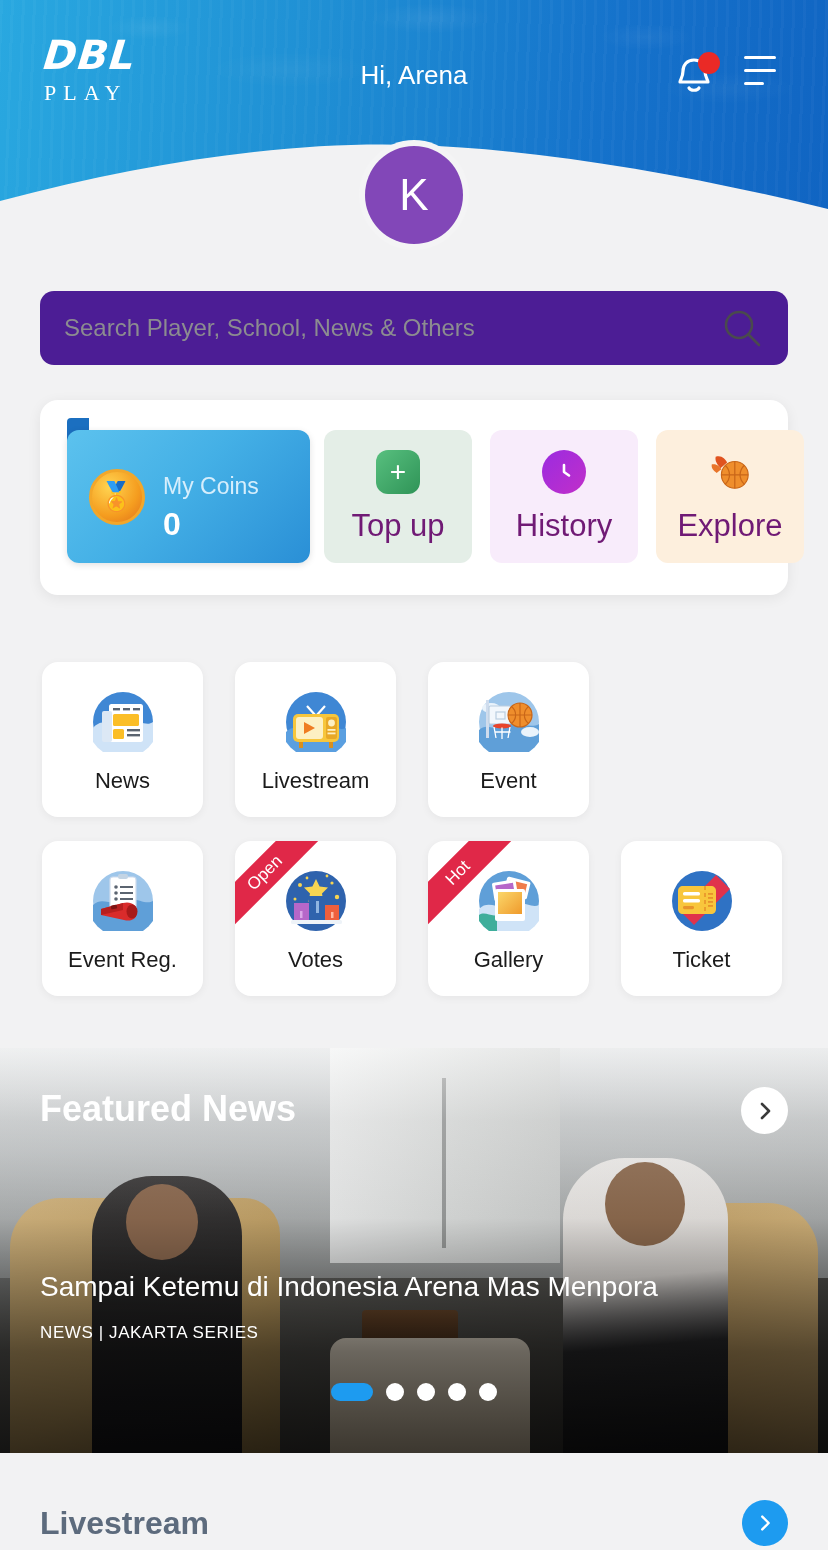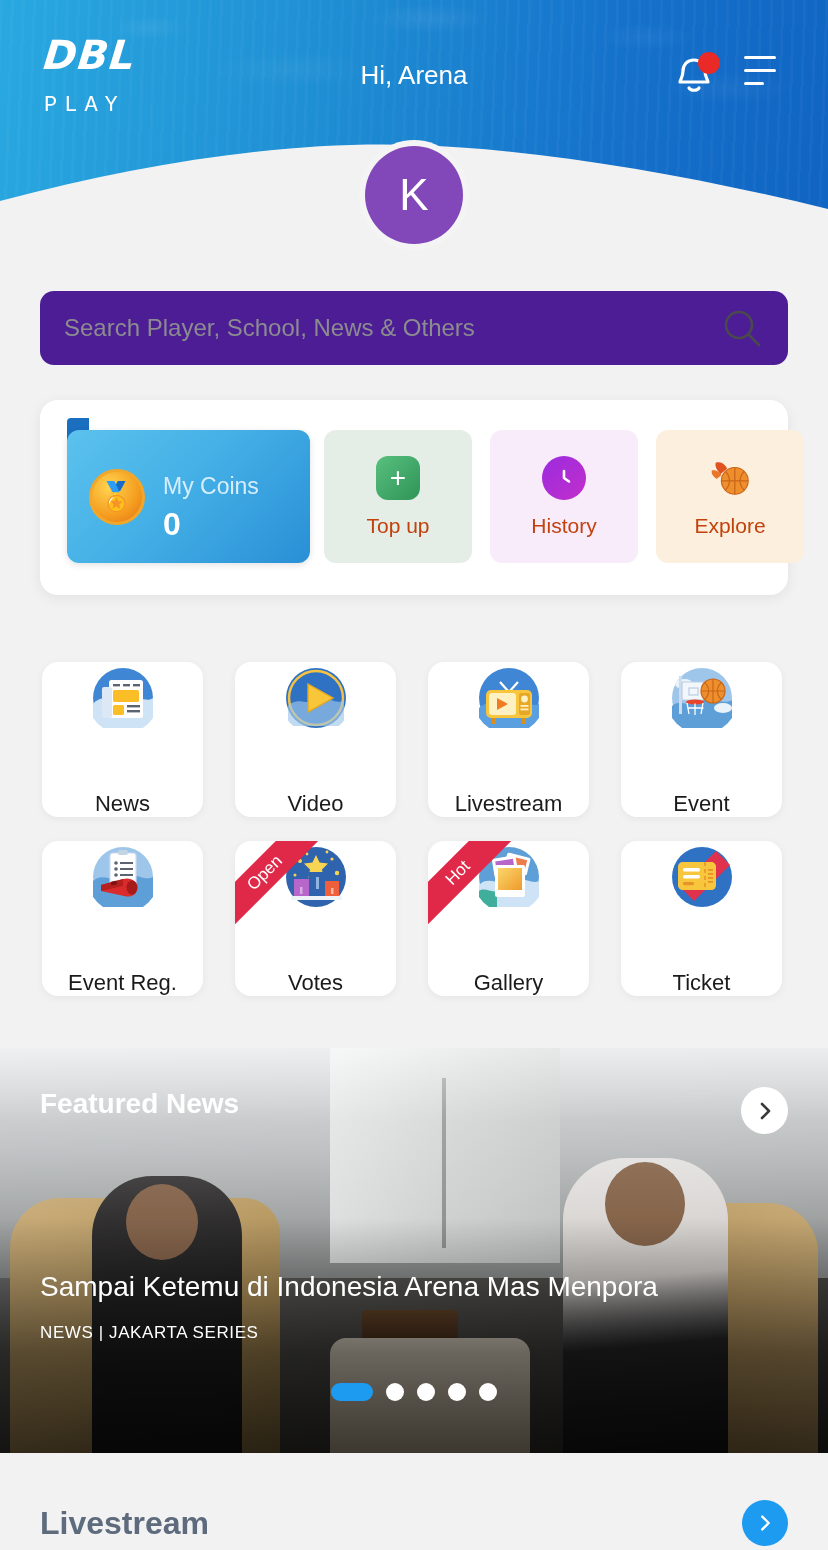--- a/index.html
+++ b/index.html
@@ -33,22 +33,22 @@
 
   .logo { position: absolute; left: 44px; top: 36px; width: 120px; z-index: 5; }
   .logo-dbl {
     font-size: 40px; font-weight: 700; font-style: italic;
     color: #fff; letter-spacing: 1px; line-height: .95;
     font-family: "DejaVu Sans", sans-serif;
     transform: skewX(-6deg);
   }
   .logo-play {
     font-size: 22px; font-weight: 400; color: #fff;
-    letter-spacing: 7px; line-height: 1.35; margin-top: 17px;
-    font-family: Liberation Mono, monospace;
+    letter-spacing: 7px; line-height: 1.35; margin-top: 4px;
+    font-family: Liberation Serif, serif;
   }
   .greeting {
     position: absolute; left: 0; top: 60px; width: 828px;
     text-align: center; color: #fff; font-size: 26px; z-index: 5;
   }
   .bell-wrap { position: absolute; right: 110px; top: 52px; width: 46px; height: 48px; z-index: 6; }
   .bell-dot {
     position: absolute; right: -2px; top: 0px;
     width: 22px; height: 22px; border-radius: 50%; background: #ea2a26;
   }
@@ -103,39 +103,39 @@
     background: radial-gradient(circle at 35% 30%, #ffd451, #f59d1f 60%, #e0701a 100%);
     border: 3px solid #f2a72a;
     display: flex; align-items: center; justify-content: center;
     font-size: 28px; flex: none;
   }
   .coin-label { color: #d6eefc; font-size: 23px; line-height: 1.5; margin-top: 20px; }
   .coin-val { color: #fff; font-size: 32px; font-weight: 700; line-height: 1.25; }
 
   .qa { position: absolute; top: 30px; width: 148px; height: 133px; border-radius: 12px;
         display: flex; flex-direction: column; align-items: center; justify-content: center; gap: 14px; }
-  .qa-label { font-size: 21px; color: #c2410c; }
+  .qa-label { font-size: 31px; color: #701a75; }
   .qa-ico-sq {
     width: 44px; height: 44px; border-radius: 12px;
     display: flex; align-items: center; justify-content: center;
     font-size: 28px; color: #fff; font-weight: 300;
   }
   .qa-ico-circ {
     width: 44px; height: 44px; border-radius: 50%;
     display: flex; align-items: center; justify-content: center;
   }
 
   
   .grid { position: absolute; left: 42px; top: 662px; width: 744px; }
   .grid-row { display: flex; gap: 32px; margin-bottom: 24px; }
   .tile {
     position: relative; width: 161px; height: 155px; background: #fff;
     border-radius: 16px; box-shadow: 0 2px 9px rgba(0,0,0,.055);
     display: flex; flex-direction: column; align-items: center;
-    justify-content: space-between; gap: 10px; overflow: hidden;
+    justify-content: center; gap: 10px; overflow: hidden;
   }
   .tile-ico {
     width: 72px; height: 72px; border-radius: 50%;
     display: flex; align-items: center; justify-content: center;
     font-size: 42px; overflow: hidden;
   }
   .tile-label { font-size: 22px; color: #1b1b1b; }
   .ribbon {
     position: absolute; left: -33px; top: 17px;
     width: 126px; padding: 5px 0; background: #e02848;
@@ -202,21 +202,21 @@
     background: linear-gradient(180deg, #6e4a2c, #4a2f1a);
     border-radius: 4px;
   }
   .news-overlay {
     position: absolute; inset: 0;
     background: linear-gradient(180deg, rgba(255,255,255,.45) 0%, rgba(190,190,190,.18) 18%,
                 rgba(0,0,0,.06) 42%, rgba(0,0,0,.55) 75%, rgba(0,0,0,.72) 100%);
   }
   .news-title {
     position: absolute; left: 40px; top: 40px;
-    color: #fff; font-size: 28px; font-weight: 700; z-index: 4;
+    color: #fff; font-size: 36px; font-weight: 700; z-index: 4;
   }
   .news-next {
     position: absolute; right: 40px; top: 39px; width: 47px; height: 47px;
     border-radius: 50%; background: #fff; z-index: 4;
     display: flex; align-items: center; justify-content: center;
   }
   .news-headline {
     position: absolute; left: 40px; bottom: 150px; width: 740px;
     color: #fff; font-size: 28px; z-index: 4;
   }
@@ -342,32 +342,20 @@
             <rect x="40" y="43" width="13" height="2.4" fill="#5b6470"></rect>
             <rect x="40" y="48" width="13" height="2.4" fill="#5b6470"></rect>
             <rect x="26" y="22" width="7" height="2.4" fill="#5b6470"></rect>
             <rect x="36" y="22" width="7" height="2.4" fill="#5b6470"></rect>
             <rect x="46" y="22" width="7" height="2.4" fill="#5b6470"></rect>
           </svg>
         </div>
         <div class="tile-label">News</div>
       </div>
 
-      <div class="tile">
-        <div class="tile-ico">
-          <svg width="72" height="72" viewBox="0 0 72 72">
-            <circle cx="36" cy="36" r="30" fill="#2f72c4"></circle>
-            <circle cx="36" cy="36" r="27" fill="none" stroke="#f5c243" stroke-width="2.5"></circle>
-            <path d="M8 44 C18 34 26 44 36 38 C46 32 56 44 64 38 L64 64 L8 64 Z" fill="#9ec6ea" opacity=".65"></path>
-            <path d="M28 22 L53 36 L28 50 Z" fill="#f8c638"></path>
-            <path d="M28 22 L53 36 L28 50 Z" fill="none" stroke="#e3a71e" stroke-width="1.4"></path>
-          </svg>
-        </div>
-        <div class="tile-label">Video</div>
-      </div>
 
       <div class="tile">
         <div class="tile-ico">
           <svg width="72" height="72" viewBox="0 0 72 72">
             <circle cx="36" cy="36" r="30" fill="#3f87d4"></circle>
             <path d="M6 46 C16 36 26 48 38 42 C50 36 58 46 66 42 L66 66 L6 66 Z" fill="#5a9fe0"></path>
             <path d="M27 20 L36 30 L45 20" fill="none" stroke="#fff" stroke-width="2.2"></path>
             <rect x="13" y="28" width="46" height="28" rx="5" fill="#f7c63c"></rect>
             <rect x="16" y="31" width="27" height="22" rx="3" fill="#fdf0c3"></rect>
             <rect x="46" y="31" width="11" height="22" rx="2" fill="#e8a827"></rect>

